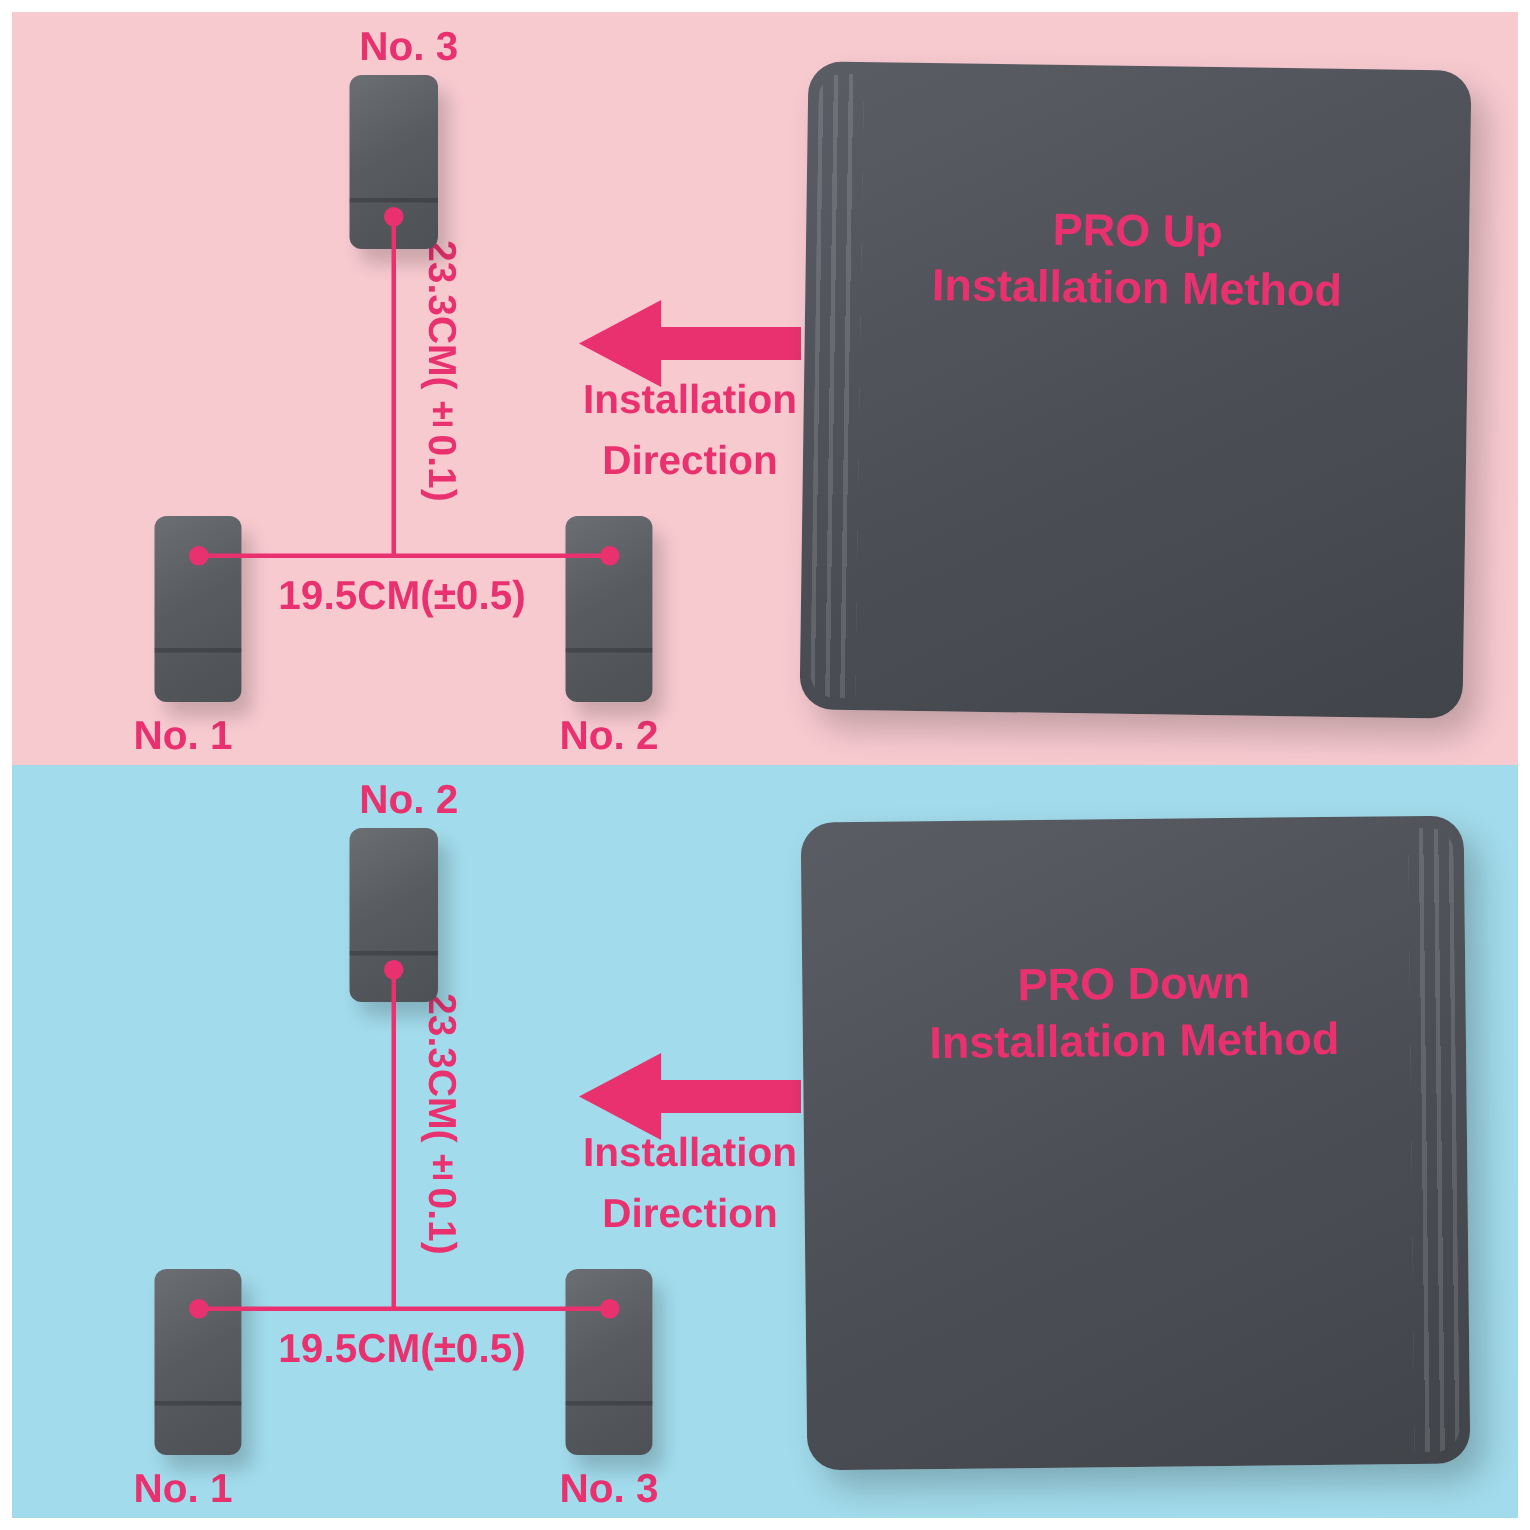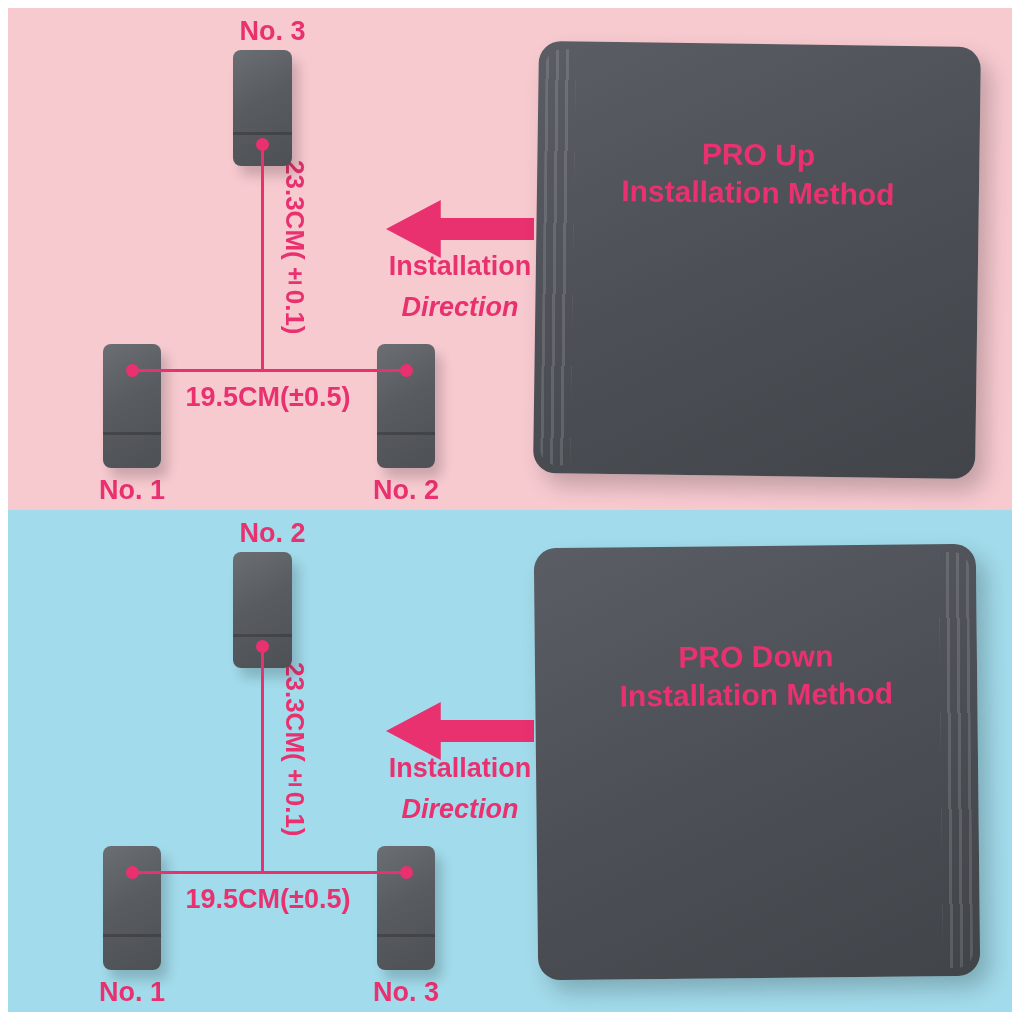--- a/index.html
+++ b/index.html
@@ -42,30 +42,30 @@
   .dot-left  { left: 118px; top: 356px; }
   .dot-right { left: 392px; top: 356px; }
 
   .vline { position: absolute; left: 253px; top: 137px; width: 3px; height: 226px;
            background: var(--accent, #e9316f); z-index: 2; }
   .hline { position: absolute; left: 124px; top: 361px; width: 274px; height: 3px;
            background: var(--accent, #e9316f); z-index: 2; }
 
   .vtext { left: 272px; top: 152px; writing-mode: vertical-rl; font-size: 26px; }
   .hmeasure { left: 130px; top: 374px; width: 260px; }
-  .label-left  { left: 64px;  top: 467px; width: 120px; }
+  .label-left  { left: 54px;  top: 467px; width: 120px; }
   .label-right { left: 338px; top: 467px; width: 120px; }
 
   .arrow {
     position: absolute; left: 378px; top: 192px; width: 148px; height: 58px;
     background: var(--accent, #e9316f);
     clip-path: polygon(0 50%, 37% 0, 37% 31%, 100% 31%, 100% 69%, 37% 69%, 37% 100%);
   }
   .dir1 { left: 352px; top: 243px; width: 200px; }
-  .dir2 { left: 352px; top: 284px; width: 200px; font-style: italic; }
+  .dir2 { left: 352px; top: 284px; width: 200px; }
 
   .console {
     position: absolute; left: 528px; top: 36px; width: 442px; height: 432px;
     border-radius: 22px;
     background: linear-gradient(155deg, #5a5d63 0%, #4c4f55 50%, #414449 100%);
     box-shadow: 10px 12px 22px rgba(0,0,0,0.22);
     display: flex; flex-direction: column; align-items: center;
     padding-top: 92px; z-index: 1;
   }
   .console.layers-left::before {

